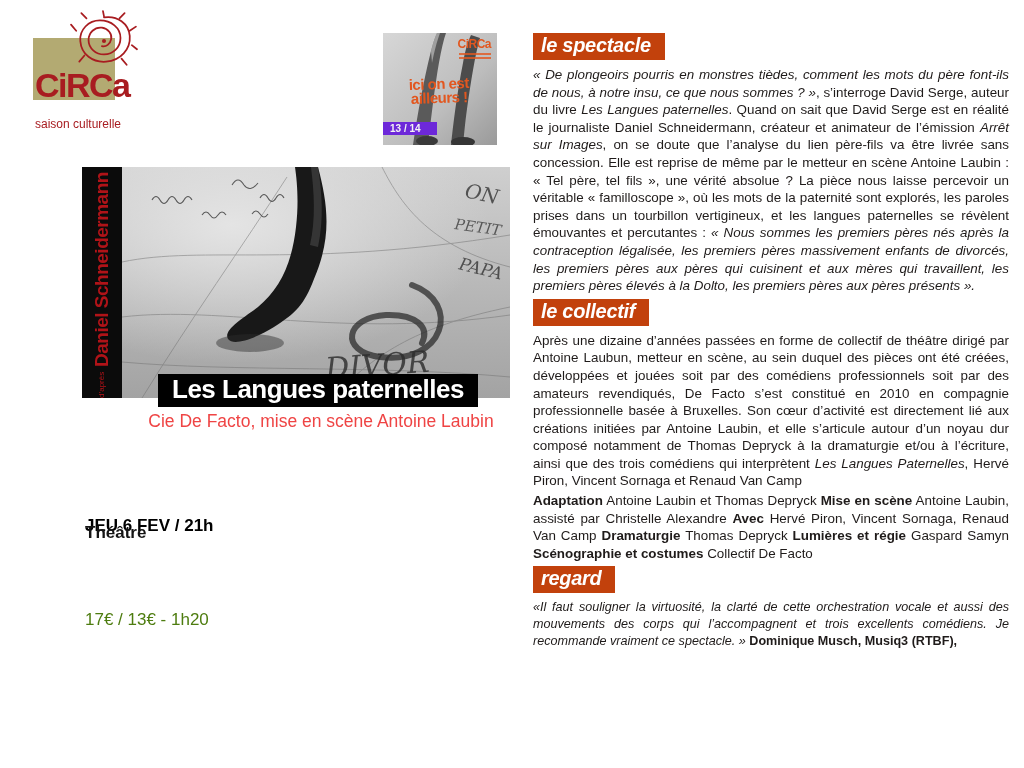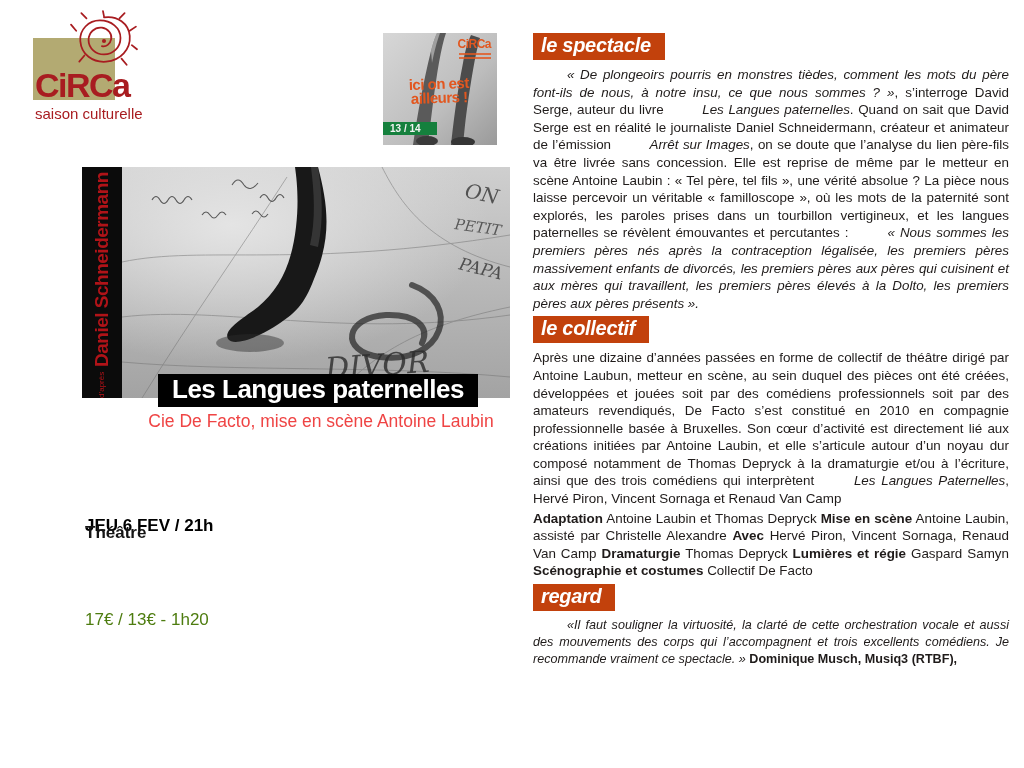--- a/index.html
+++ b/index.html
@@ -4,33 +4,33 @@
 <style>
   html,body{margin:0;padding:0;background:#ffffff;}
   .page{position:relative;width:1024px;height:768px;background:#ffffff;overflow:hidden;
         font-family:"Liberation Sans",sans-serif;}
 
   
   .logo-square{position:absolute;left:33px;top:38px;width:82px;height:62px;background:#b3aa72;}
   .logo-spiral{position:absolute;left:70px;top:10px;width:68px;height:58px;}
   .logo-text{position:absolute;left:35px;top:68px;font-size:34px;font-weight:bold;
              letter-spacing:-1.5px;color:#a81c20;line-height:34px;}
-  .logo-tagline{position:absolute;left:35px;top:105px;font-size:15px;color:#a81c20;}
+  .logo-tagline{position:absolute;left:35px;top:117px;font-size:12px;color:#a81c20;}
 
   
   .thumb{position:absolute;left:383px;top:33px;width:114px;height:112px;overflow:hidden;}
   .thumb svg{position:absolute;left:0;top:0;}
   .thumb-brand{position:absolute;right:6px;top:4px;font-size:12px;font-weight:bold;
                letter-spacing:-0.5px;color:#e2571f;}
   .thumb-lines{position:absolute;right:6px;top:20px;width:32px;}
   .thumb-lines i{display:block;height:2px;margin-bottom:2px;background:#e2571f;opacity:.8;}
   .thumb-title{position:absolute;left:4px;top:44px;width:104px;text-align:center;
                font-size:15px;line-height:14px;font-weight:bold;letter-spacing:-0.5px;
                color:#e2571f;transform:rotate(-2deg);}
-  .thumb-season{position:absolute;left:0;top:89px;width:54px;height:13px;background:#15803d;
+  .thumb-season{position:absolute;left:0;top:89px;width:54px;height:13px;background:#6d28d9;
                 color:#f4f4f4;font-size:10px;font-weight:bold;line-height:13px;padding-left:7px;
                 box-sizing:border-box;}
 
   
   .photo{position:absolute;left:82px;top:167px;width:428px;height:231px;}
   .photo svg{position:absolute;left:0;top:0;}
   .strip{position:absolute;left:0;top:0;width:40px;height:231px;background:#0b0b0b;}
   .strip-rot{position:absolute;left:0;top:0;width:40px;height:231px;
              writing-mode:vertical-rl;transform:rotate(180deg);
              line-height:40px;text-align:left;white-space:nowrap;
@@ -50,21 +50,21 @@
 
   
   .right-col{position:absolute;left:533px;top:33px;width:476px;}
   .sec-banner{width:fit-content;background:#c2410c;color:#ffffff;font-weight:bold;
               font-style:italic;font-size:20px;line-height:20px;letter-spacing:-0.3px;
               padding:2px 14px 5px 8px;margin:4px 0 6px 0;}
   .sec-banner:first-child{margin-top:0;}
   .sec-para{margin:0;font-size:13.4px;line-height:17.6px;text-align:justify;color:#1f1b1a;}
   .sec-para + .sec-para{margin-top:2px;}
   .sec-para.small{font-size:12.6px;line-height:16.8px;font-style:italic;}
-  .run-i{font-style:italic;margin-left:34px;}
+  .run-i{font-style:italic;}
   .run-b{font-weight:bold;}
   .sec-para.small .run-b{font-style:normal;}
 
   .scrawl{font-family:"DejaVu Serif",serif;font-style:italic;fill:#2b2b2b;}
 </style>
 </head>
 <body>
 
 <div class="page">
 

